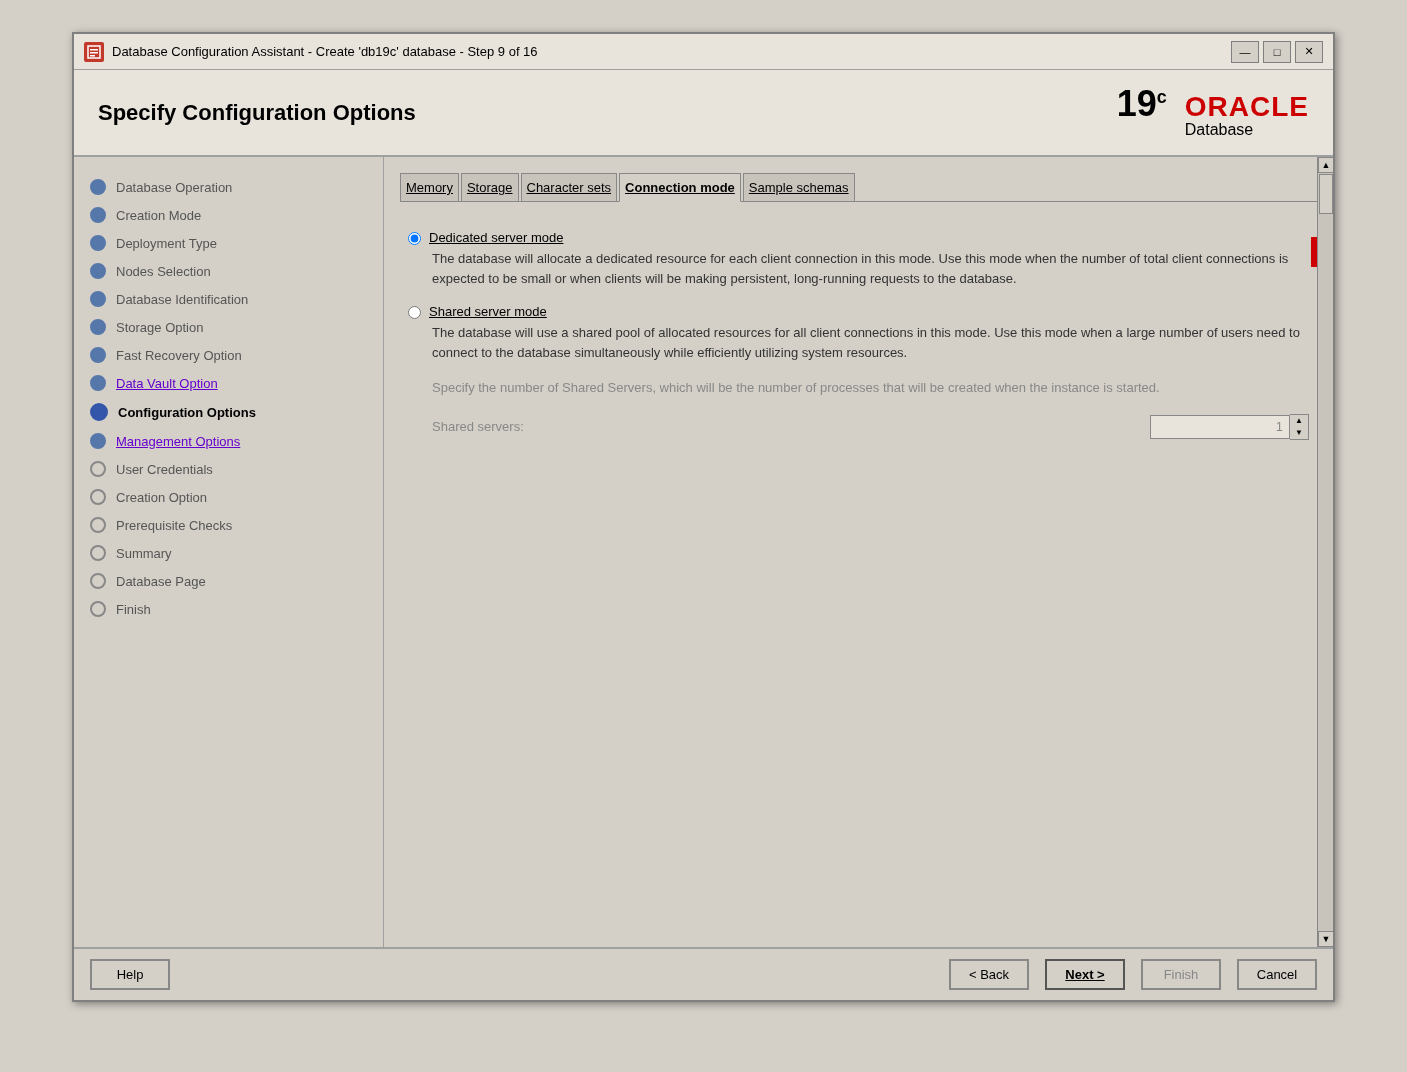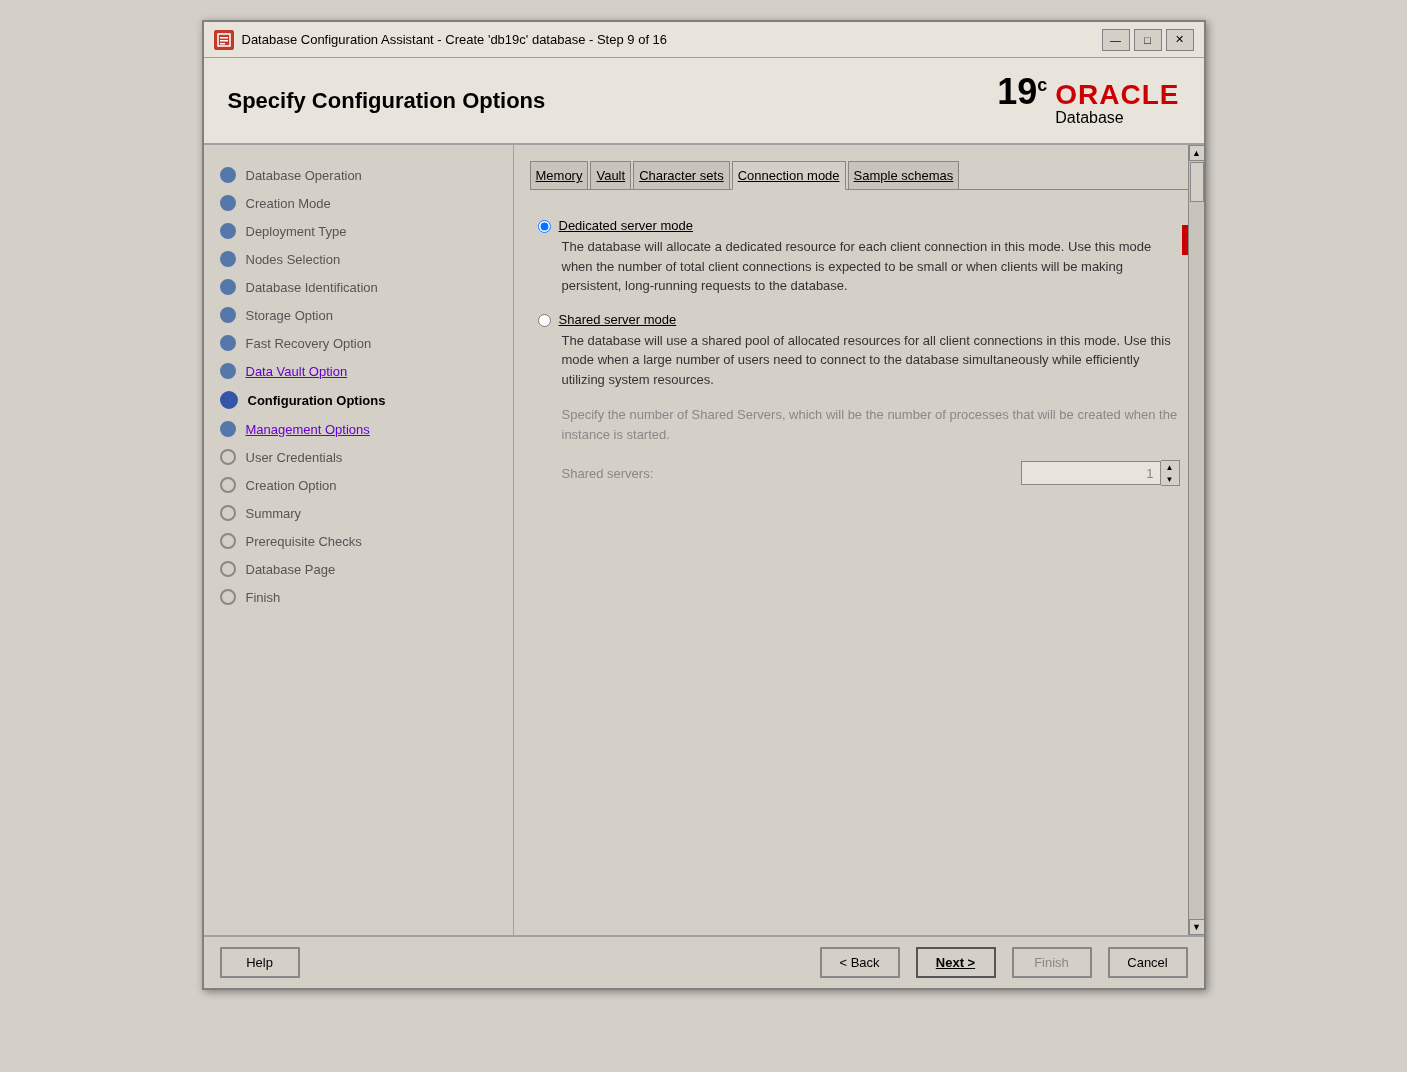--- a/index.html
+++ b/index.html
@@ -5,23 +5,23 @@
     * { box-sizing: border-box; margin: 0; padding: 0; }
     body {
       font-family: 'Segoe UI', Arial, sans-serif;
       font-size: 13px;
       background: #d4d0c8;
       width: 1407px;
       height: 1072px;
       overflow: hidden;
     }
     .window {
-      width: 1004px;
+      width: 1263px;
       height: 970px;
-      margin: 20px auto;
+      margin: 32px auto;
       background: #d4d0c8;
       border: 2px solid #808080;
       box-shadow: 2px 2px 8px rgba(0,0,0,0.4);
       display: flex;
       flex-direction: column;
     }
     .titlebar {
       background: #e8e4dc;
       padding: 6px 10px;
       display: flex;
@@ -76,21 +76,21 @@
       border-bottom: 2px solid #a0a0a0;
     }
     .header-title {
       font-size: 22px;
       font-weight: bold;
       color: #000;
     }
     .oracle-logo {
       display: flex;
       align-items: baseline;
-      gap: 8px;
+      gap: 18px;
     }
     .oracle-19c {
       font-size: 36px;
       font-weight: bold;
       color: #000;
       line-height: 1;
     }
     .oracle-19c sup {
       font-size: 18px;
       color: #000;
@@ -194,21 +194,21 @@
       margin-right: 2px;
       color: #000;
       text-decoration: underline;
     }
     .tab:first-child {
       margin-left: 0;
     }
     .tab.active {
       background: #d4d0c8;
       border-bottom: 1px solid #d4d0c8;
-      font-weight: normal;
+      font-weight: bold;
       text-decoration: underline;
       margin-bottom: -1px;
       z-index: 1;
     }
 
     .tab-content {
       padding: 12px 8px;
     }
 
     .radio-group {
@@ -463,26 +463,26 @@
         <span>User Credentials</span>
       </div>
 
       <div class="sidebar-item">
         <div class="step-circle"></div>
         <span>Creation Option</span>
       </div>
 
       <div class="sidebar-item">
         <div class="step-circle"></div>
+        <span>Prerequisite Checks</span>
+      </div>
+
+      <div class="sidebar-item">
+        <div class="step-circle"></div>
         <span>Summary</span>
-      </div>
-
-      <div class="sidebar-item">
-        <div class="step-circle"></div>
-        <span>Prerequisite Checks</span>
       </div>
 
       <div class="sidebar-item">
         <div class="step-circle"></div>
         <span>Database Page</span>
       </div>
 
       <div class="sidebar-item">
         <div class="step-circle"></div>
         <span>Finish</span>
@@ -499,21 +499,21 @@
         <div class="scroll-arrow">▼</div>
       </div>
 
       <div class="red-accent"></div>
 
       <div class="tabs-container">
         <div class="tab">
           <span>Memory</span>
         </div>
         <div class="tab">
-          <span>Vault</span>
+          <span>Storage</span>
         </div>
         <div class="tab">
           <span>Character sets</span>
         </div>
         <div class="tab active">
           <span>Connection mode</span>
         </div>
         <div class="tab">
           <span>Sample schemas</span>
         </div>

